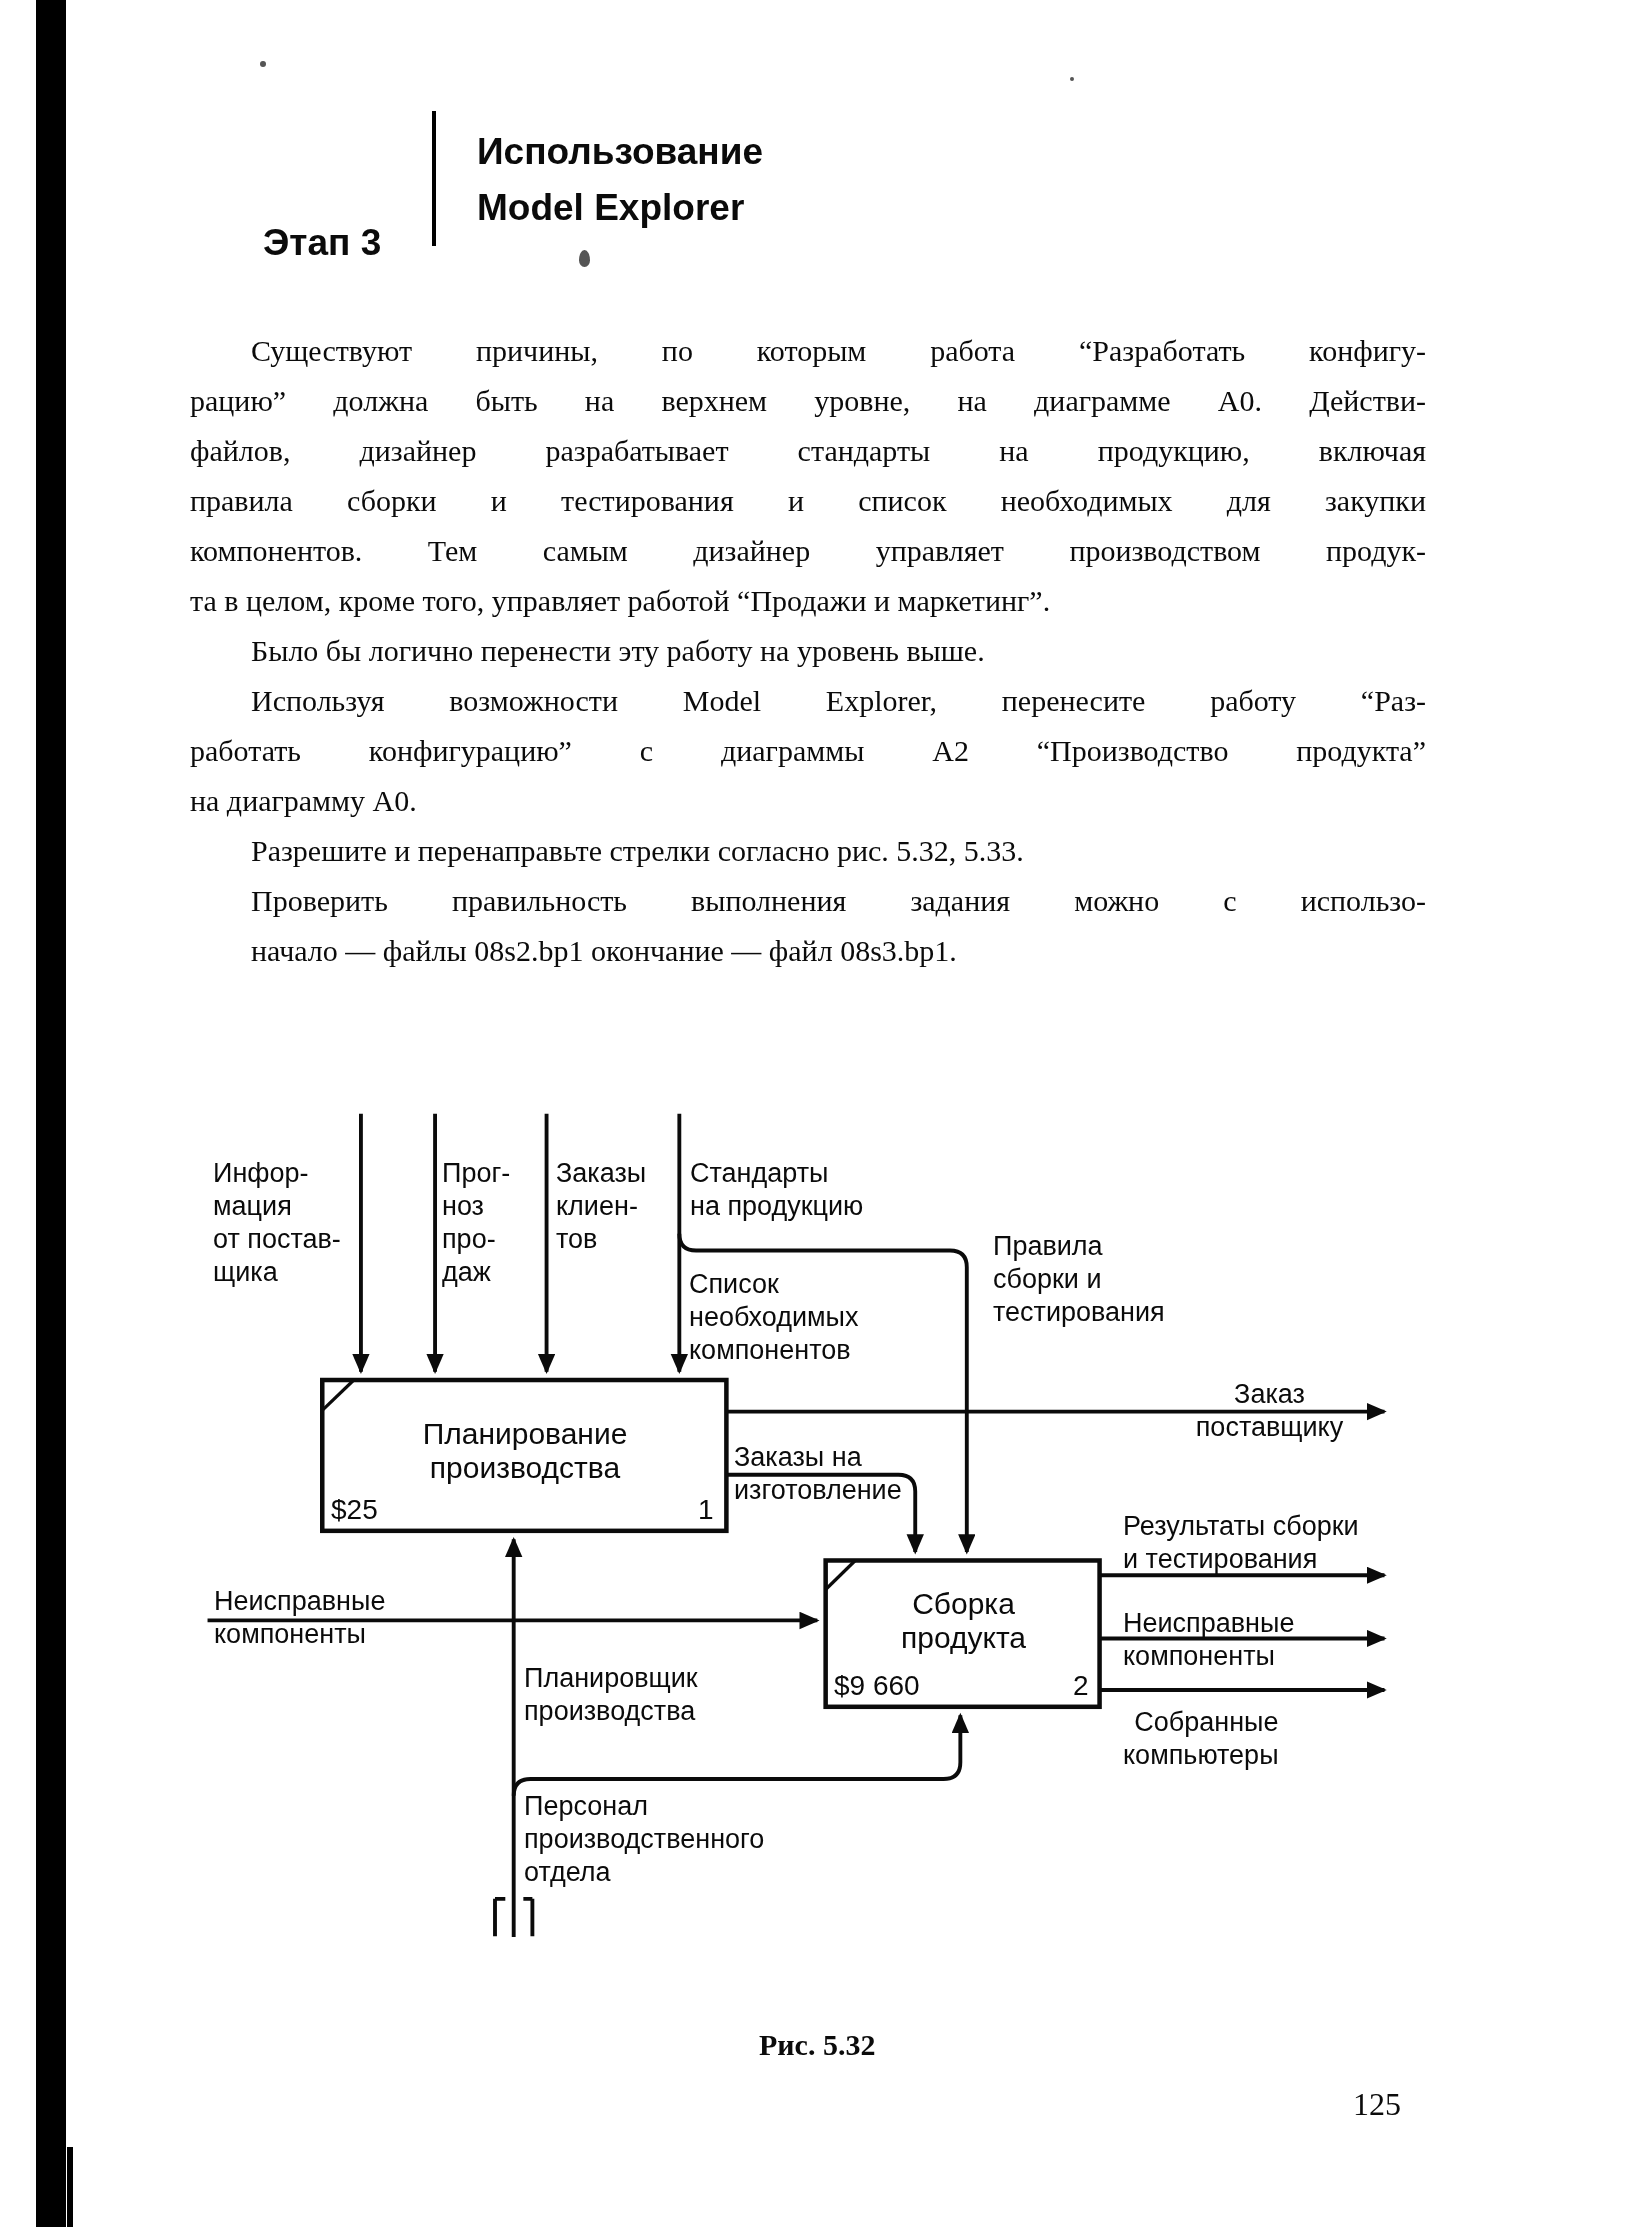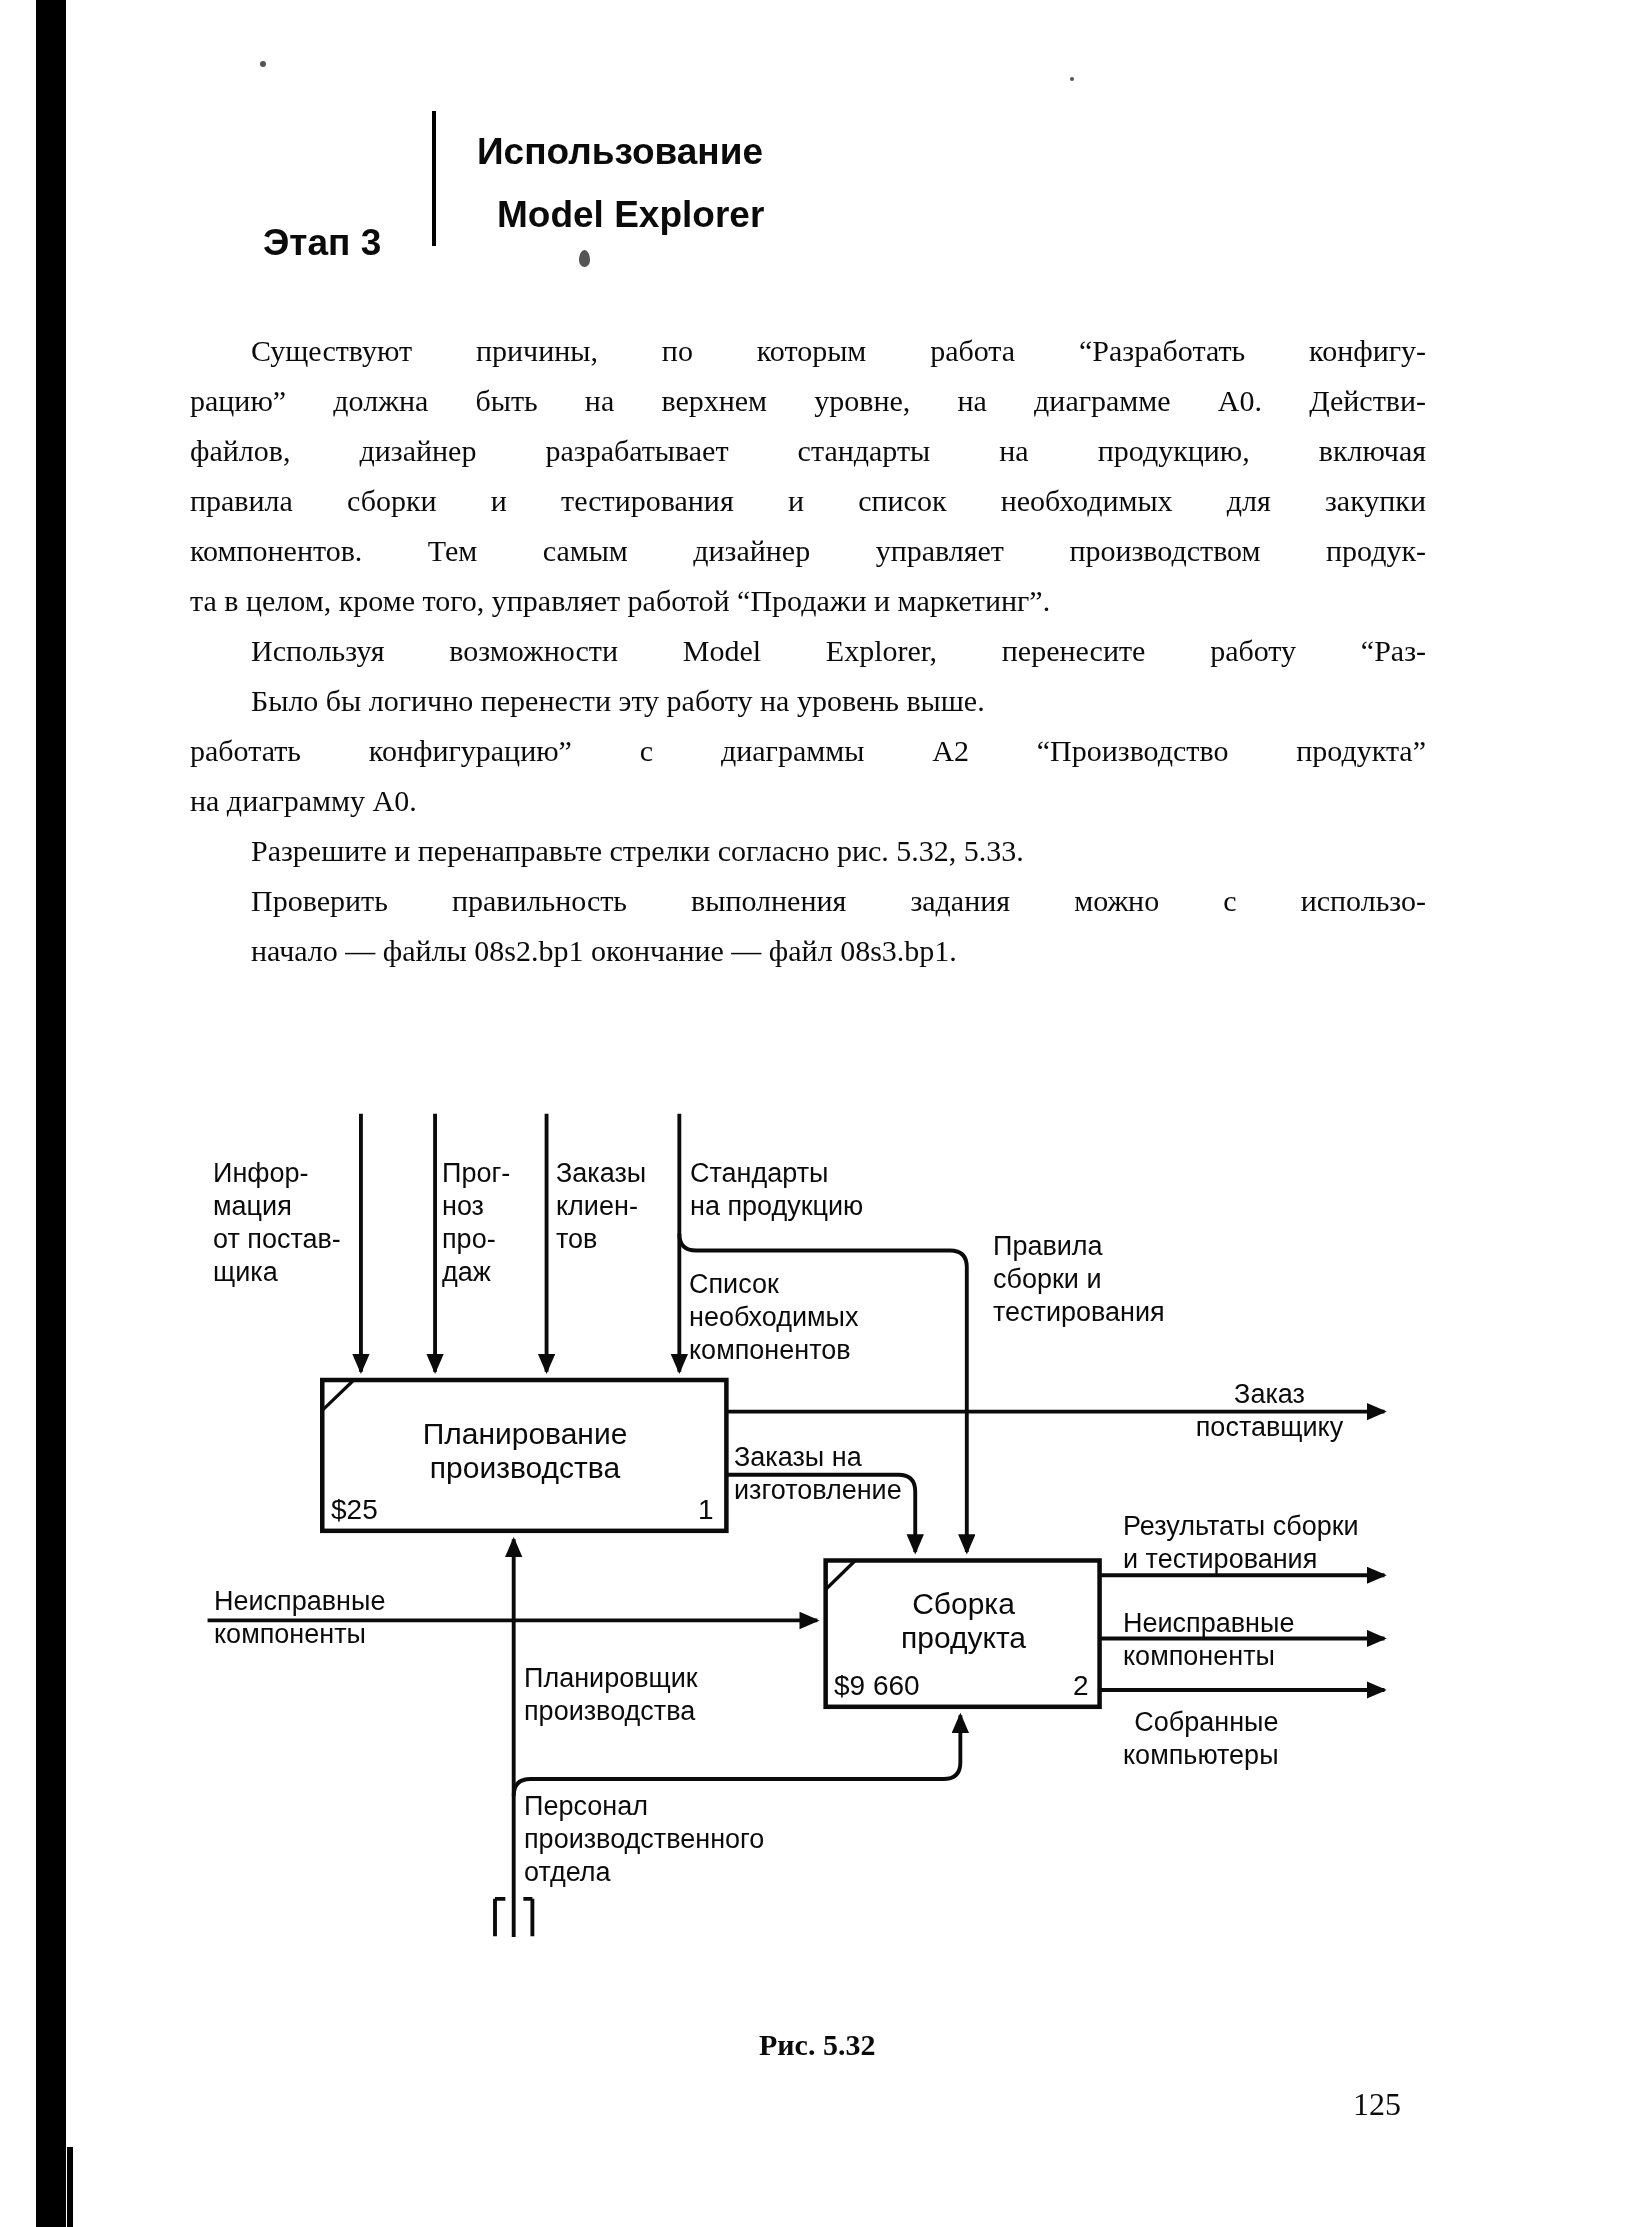--- a/index.html
+++ b/index.html
@@ -9,21 +9,21 @@
     font-family:"Liberation Serif", serif; color:#0b0b0b;
   }
   
   .edge-bar { position:absolute; left:36px; top:0; width:30px; height:2227px; background:#000; }
   .edge-sliver { position:absolute; left:67px; top:2147px; width:6.4px; height:81px; background:#000; }
 
   
   .stage { position:absolute; left:263px; top:186px; font:bold 37px/41px "Liberation Sans", sans-serif;margin-top:36px; }
   .hdr-divider { position:absolute; left:432px; top:111px; width:3.9px; height:135px; background:#000; }
   .hdr-line1 { position:absolute; left:477px; top:131px; font:bold 37px/41px "Liberation Sans", sans-serif; }
-  .hdr-line2 { position:absolute; left:477px; top:194px; font:bold 37px/41px "Liberation Sans", sans-serif;margin-left:20px; }
+  .hdr-line2 { position:absolute; left:477px; top:187px; font:bold 37px/41px "Liberation Sans", sans-serif; }
   .ink-mark { position:absolute; left:579px; top:250px; width:11px; height:17.4px; background:#2a2a2a; border-radius:50% 50% 50% 50%/60% 60% 40% 40%; opacity:.8; }
   .speck { position:absolute; background:#555; border-radius:50%; }
 
   
   .text-block { position:absolute; left:190px; top:326px; width:1236px; }
   .tline { font:30px/50px "Liberation Serif", serif; white-space:normal; }
   .just { text-align:justify; text-align-last:justify; }
   .ind  { text-indent:61px; }
 
   
@@ -52,22 +52,22 @@
   <div class="hdr-line2">Model Explorer</div>
   <div class="ink-mark"></div>
 
   <div class="text-block">
     <div class="tline ind just">Существуют причины, по которым работа “Разработать конфигу-</div>
     <div class="tline just">рацию” должна быть на верхнем уровне, на диаграмме А0. Действи-</div>
     <div class="tline just">файлов, дизайнер разрабатывает стандарты на продукцию, включая</div>
     <div class="tline just">правила сборки и тестирования и список необходимых для закупки</div>
     <div class="tline just">компонентов. Тем самым дизайнер управляет производством продук-</div>
     <div class="tline">та в целом, кроме того, управляет работой “Продажи и маркетинг”.</div>
+    <div class="tline ind">Было бы логично перенести эту работу на уровень выше.</div>
     <div class="tline ind just">Используя возможности Model Explorer, перенесите работу “Раз-</div>
-    <div class="tline ind">Было бы логично перенести эту работу на уровень выше.</div>
     <div class="tline just">работать конфигурацию” с диаграммы А2 “Производство продукта”</div>
     <div class="tline">на диаграмму А0.</div>
     <div class="tline ind">Разрешите и перенаправьте стрелки согласно рис. 5.32, 5.33.</div>
     <div class="tline ind just">Проверить правильность выполнения задания можно с использо-</div>
     <div class="tline ind">начало — файлы 08s2.bp1 окончание — файл 08s3.bp1.</div>
   </div>
 
   <svg id="diagram-svg" width="1650" height="2227" viewBox="0 0 2560 3455">
     <defs>
       <marker id="ah" markerUnits="strokeWidth" markerWidth="6" markerHeight="5" refX="4.6" refY="2.25" orient="auto">

